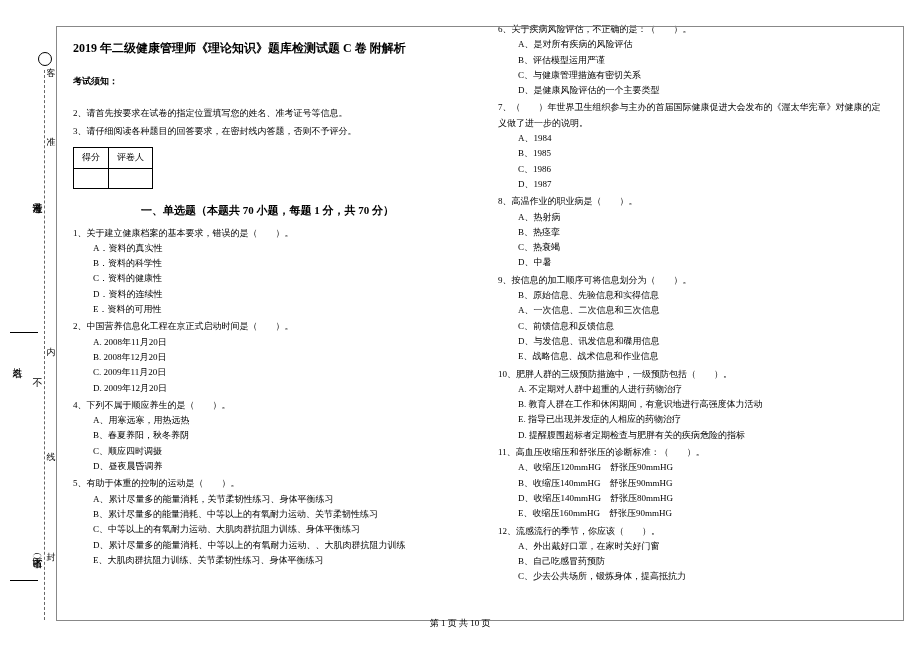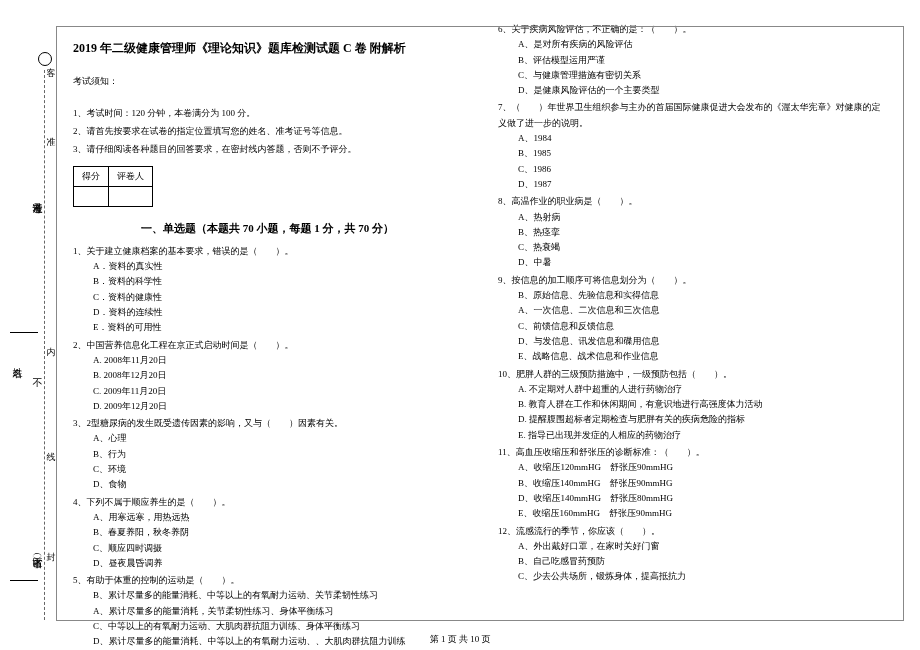--- a/index.html
+++ b/index.html
@@ -70,21 +70,21 @@
       padding: 0 18px;
       line-height: 1.7;
     }
     .title {
       text-align: left;
       font-size: 12px;
       font-weight: bold;
       margin: 18px 0 12px;
     }
     .section-hdr {
-      font-weight: normal;
+      font-weight: bold;
       margin: 16px 0;
     }
     .rule { margin: 3px 0 3px 0; }
     .score-table {
       border-collapse: collapse;
       margin: 8px 0 4px;
       padding-left: 8px;
     }
     .score-table td {
       border: 1px solid #000;
@@ -95,21 +95,21 @@
       text-align: center;
       font-size: 11px;
       font-weight: bold;
       margin: 12px 0 6px;
     }
     .q { margin: 2px 0 1px 0; }
     .q-stem { margin-left: 0; }
     .opt { margin-left: 20px; }
     .footer {
       position: absolute;
-      bottom: 4px;
+      bottom: 20px;
       width: 920px;
       text-align: center;
       font-size: 9px;
     }
     .frame {
       position: absolute;
       border: 0.5px solid #888;
       left: 56px;
       top: 26px;
       width: 848px;
@@ -135,21 +135,20 @@
   <div class="vertical-label vl3">省（市区）</div>
   <div class="hline-margin hm2"></div>
 </div>
 
 <div class="frame"></div>
 
 <div class="page">
   <div class="column">
     <div class="title">2019 年二级健康管理师《理论知识》题库检测试题 C 卷 附解析</div>
     <div class="section-hdr">考试须知：</div>
-    <div class="rule">1、考试时间：120 分钟，本卷满分为 100 分。</div>
     <div class="rule">2、请首先按要求在试卷的指定位置填写您的姓名、准考证号等信息。</div>
     <div class="rule">3、请仔细阅读各种题目的回答要求，在密封线内答题，否则不予评分。</div>
 
     <table class="score-table">
       <tbody>
           <tr>
         <td>得分</td>
         <td>评卷人</td>
       </tr>
       <tr>
@@ -170,37 +169,30 @@
           <div class="opt">E．资料的可用性</div>
         </div>
         <div class="q">
           <div class="q-stem">2、中国营养信息化工程在京正式启动时间是（　　）。</div>
           <div class="opt">A. 2008年11月20日</div>
           <div class="opt">B. 2008年12月20日</div>
           <div class="opt">C. 2009年11月20日</div>
           <div class="opt">D. 2009年12月20日</div>
         </div>
         <div class="q">
-          <div class="q-stem">3、2型糖尿病的发生既受遗传因素的影响，又与（　　）因素有关。</div>
-          <div class="opt">A、心理</div>
-          <div class="opt">B、行为</div>
-          <div class="opt">C、环境</div>
-          <div class="opt">D、食物</div>
-        </div>
-        <div class="q">
           <div class="q-stem">4、下列不属于顺应养生的是（　　）。</div>
           <div class="opt">A、用寒远寒，用热远热</div>
           <div class="opt">B、春夏养阳，秋冬养阴</div>
           <div class="opt">C、顺应四时调摄</div>
           <div class="opt">D、昼夜晨昏调养</div>
         </div>
         <div class="q">
           <div class="q-stem">5、有助于体重的控制的运动是（　　）。</div>
+          <div class="opt">A、累计尽量多的能量消耗，关节柔韧性练习、身体平衡练习</div>
           <div class="opt">B、累计尽量多的能量消耗、中等以上的有氧耐力运动、关节柔韧性练习</div>
-          <div class="opt">A、累计尽量多的能量消耗，关节柔韧性练习、身体平衡练习</div>
           <div class="opt">C、中等以上的有氧耐力运动、大肌肉群抗阻力训练、身体平衡练习</div>
           <div class="opt">D、累计尽量多的能量消耗、中等以上的有氧耐力运动、、大肌肉群抗阻力训练</div>
           <div class="opt">E、大肌肉群抗阻力训练、关节柔韧性练习、身体平衡练习</div>
         </div>
       </div>
   </div>
 
   <div class="column">
     <div id="rightq">
         <div class="q">
@@ -229,22 +221,22 @@
           <div class="opt">B、原始信息、先验信息和实得信息</div>
           <div class="opt">A、一次信息、二次信息和三次信息</div>
           <div class="opt">C、前馈信息和反馈信息</div>
           <div class="opt">D、与发信息、讯发信息和碟用信息</div>
           <div class="opt">E、战略信息、战术信息和作业信息</div>
         </div>
         <div class="q">
           <div class="q-stem">10、肥胖人群的三级预防措施中，一级预防包括（　　）。</div>
           <div class="opt">A. 不定期对人群中超重的人进行药物治疗</div>
           <div class="opt">B. 教育人群在工作和休闲期间，有意识地进行高强度体力活动</div>
+          <div class="opt">E. 指导已出现并发症的人相应的药物治疗</div>
           <div class="opt">D. 提醒腹围超标者定期检查与肥胖有关的疾病危险的指标</div>
-          <div class="opt">E. 指导已出现并发症的人相应的药物治疗</div>
         </div>
         <div class="q">
           <div class="q-stem">11、高血压收缩压和舒张压的诊断标准：（　　）。</div>
           <div class="opt">A、收缩压120mmHG　舒张压90mmHG</div>
           <div class="opt">B、收缩压140mmHG　舒张压90mmHG</div>
           <div class="opt">D、收缩压140mmHG　舒张压80mmHG</div>
           <div class="opt">E、收缩压160mmHG　舒张压90mmHG</div>
         </div>
         <div class="q">
           <div class="q-stem">12、流感流行的季节，你应该（　　）。</div>

